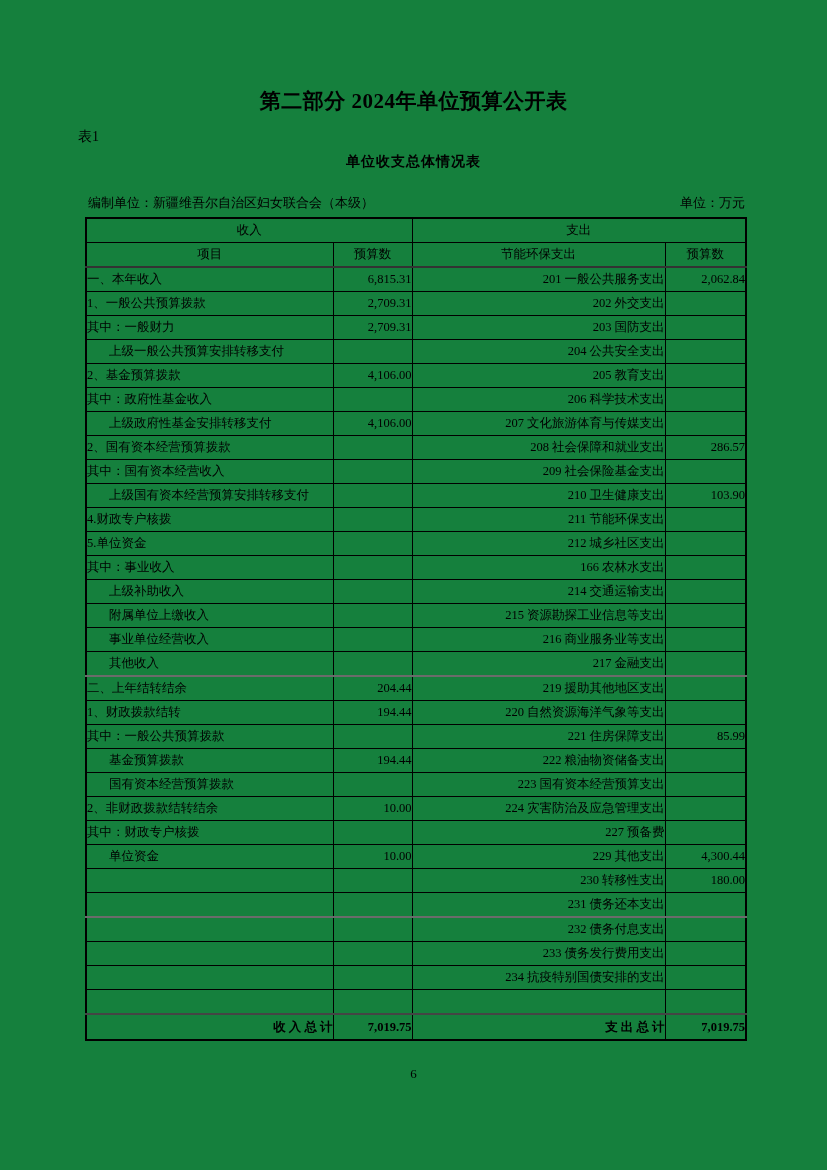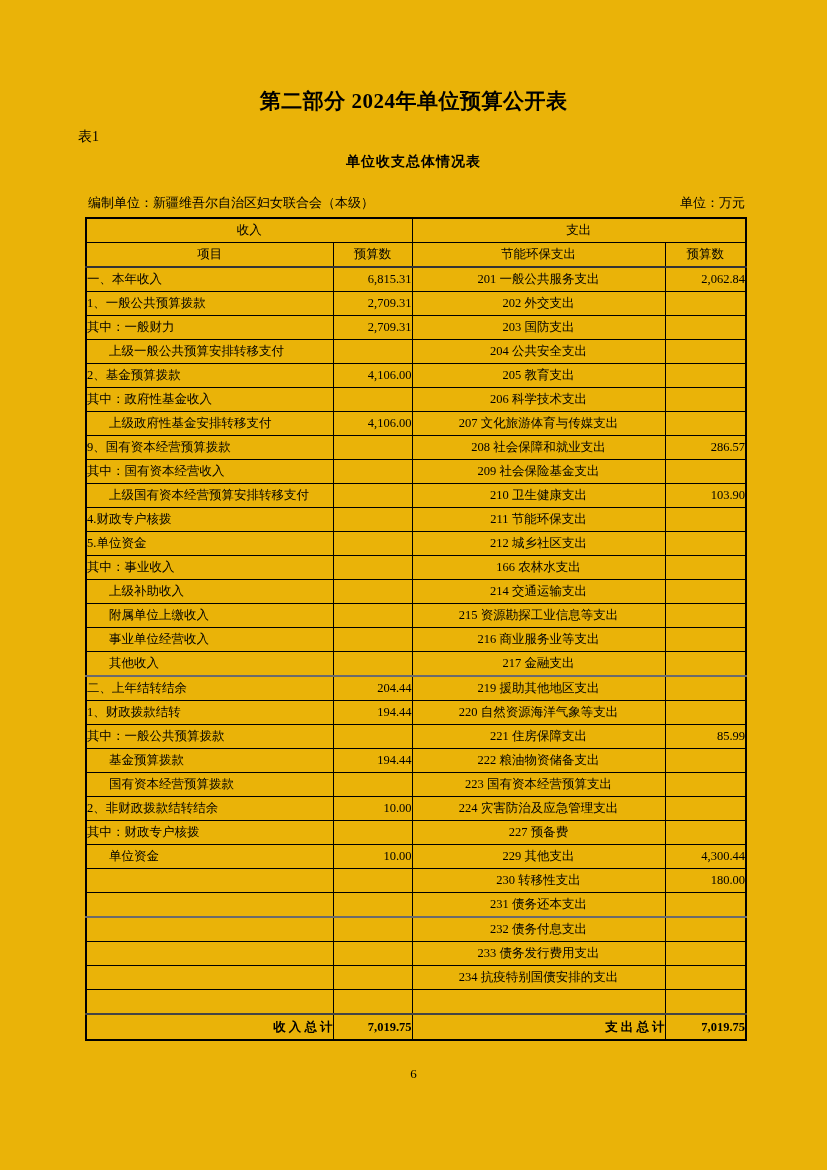--- a/index.html
+++ b/index.html
@@ -1,19 +1,19 @@
 <!DOCTYPE html>
 <html><head>
 <meta charset="utf-8">
 <style>
   html,body { margin:0; padding:0; background:#ffffff; }
   .page {
     position:relative;
     width:827px; height:1170px;
-    background:#eab308;
+    background:#15803d;
     color:#000;
     font-family:"Liberation Serif","DejaVu Serif",serif;
     overflow:hidden;
   }
   .part-title {
     position:absolute; top:87px; left:0; width:100%;
     text-align:center; font-size:21px; font-weight:bold;
     letter-spacing:0.5px;
   }
   .table-label {
@@ -41,21 +41,21 @@
     padding:0; overflow:hidden; white-space:nowrap;
     font-size:12.5px; font-weight:normal;
     vertical-align:middle;
   }
   thead th { text-align:center; font-weight:bold; height:23px; font-size:13px; }
   thead tr.h2 th { border-bottom:2px solid #333; }
   tbody td { height:23px; }
   td.c-item { text-align:left; padding-left:4px;margin-top:36px; }
   td.c-item.indent { padding-left:22px; }
   td.c-num { text-align:right; padding-right:5px; }
-  td.c-exp { text-align:center; padding-left:4px; }
+  td.c-exp { text-align:right; padding-left:4px; }
   .bold { font-weight:bold; }
   tr.thick-top td { border-top:2px solid #6b6b6b; }
   tr.total-row td { border-top:2px solid #444; height:24px; font-weight:bold; }
   tr.total-row td.c-label { text-align:right;padding-left:41px; }
   .page-number {
     position:absolute; top:1066px; left:0; width:100%;
     text-align:center; font-size:13px;
   }
 </style>
 </head>
@@ -130,21 +130,21 @@
           <td class="c-exp">206 科学技术支出</td>
           <td class="c-num"></td>
         </tr>
         <tr>
           <td class="c-item indent">上级政府性基金安排转移支付</td>
           <td class="c-num">4,106.00</td>
           <td class="c-exp">207 文化旅游体育与传媒支出</td>
           <td class="c-num"></td>
         </tr>
         <tr>
-          <td class="c-item bold">9、国有资本经营预算拨款</td>
+          <td class="c-item bold">2、国有资本经营预算拨款</td>
           <td class="c-num"></td>
           <td class="c-exp">208 社会保障和就业支出</td>
           <td class="c-num">286.57</td>
         </tr>
         <tr>
           <td class="c-item">其中：国有资本经营收入</td>
           <td class="c-num"></td>
           <td class="c-exp">209 社会保险基金支出</td>
           <td class="c-num"></td>
         </tr>

